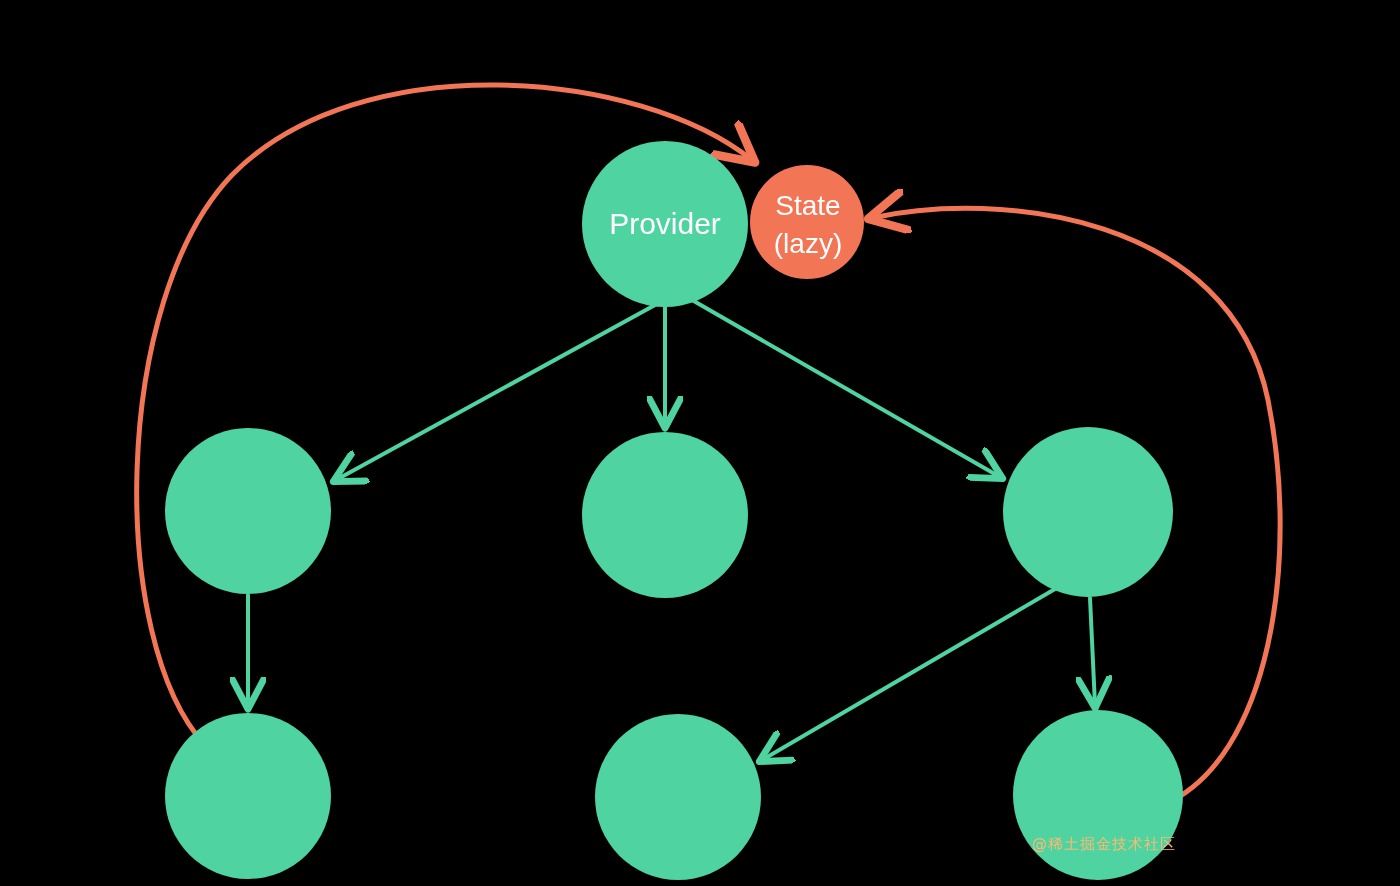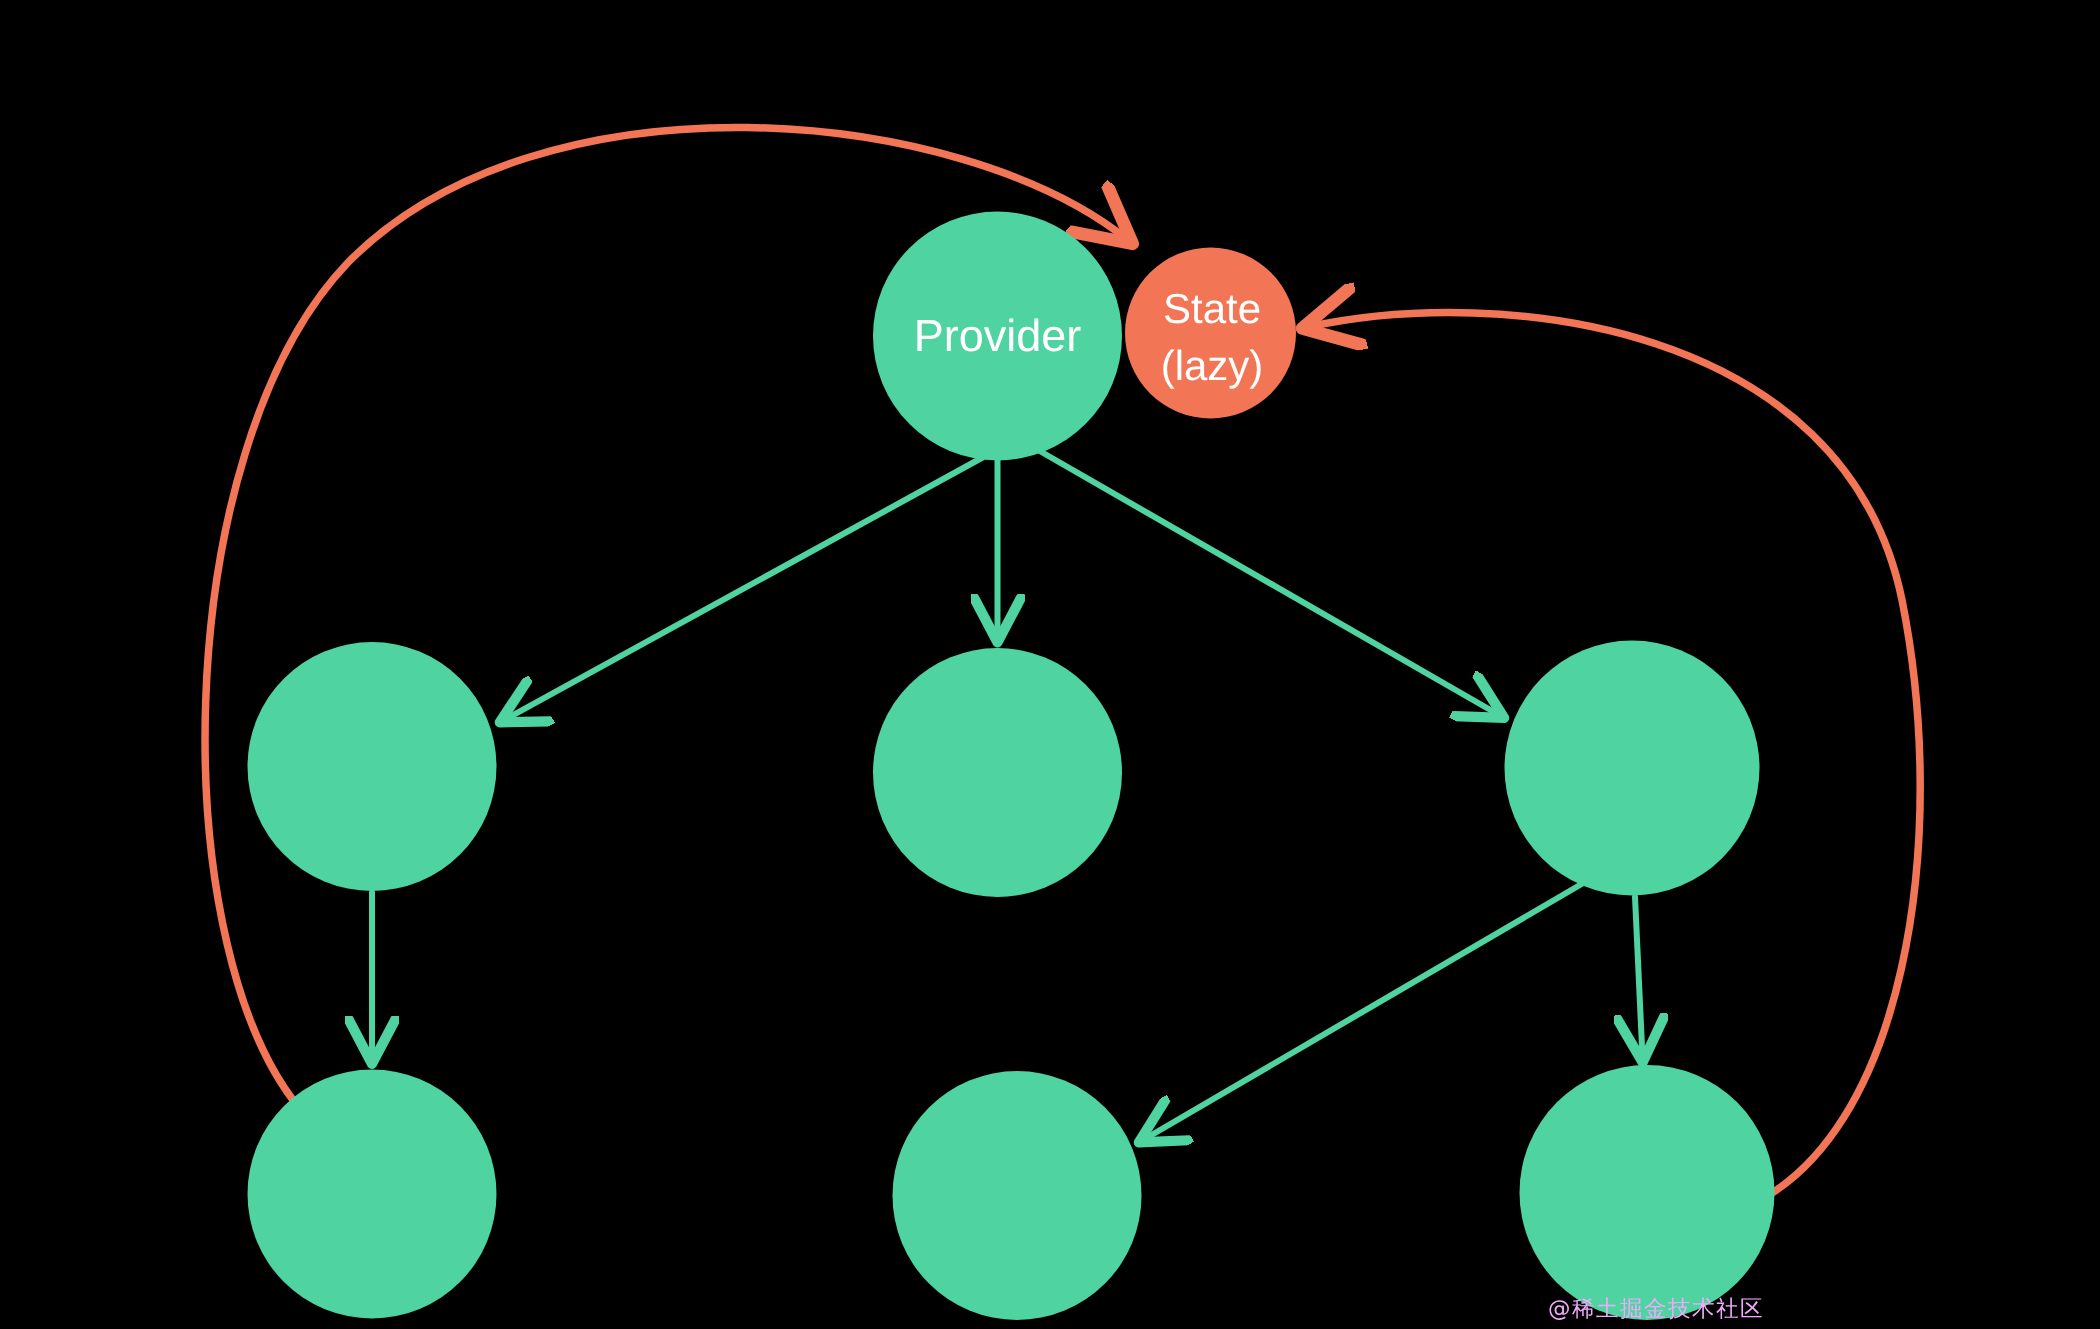--- a/index.html
+++ b/index.html
@@ -34,22 +34,22 @@
     font-family: "Liberation Sans", sans-serif;
     fill: #ffffff;
     text-anchor: middle;
     dominant-baseline: middle;
   }
   .node-label.provider-text { font-size: 30px; }
   .node-label.state-text { font-size: 28px; }
   .watermark {
     position: absolute;
     right: 12px;
-    bottom: 4px;
-    color: #f0abfc;
+    bottom: 32px;
+    color: #fdba74;
     font-size: 15px;
     font-family: "DejaVu Sans", sans-serif;
     letter-spacing: 1px;
     user-select: none;
     white-space: nowrap;
   }
 </style>
 </head>
 <body>
 

